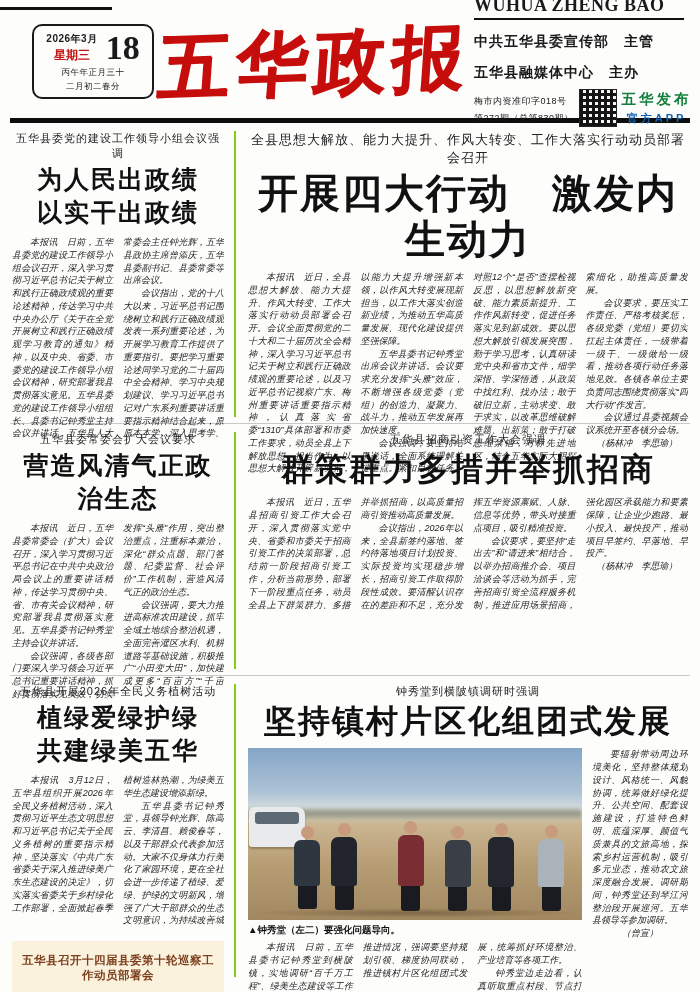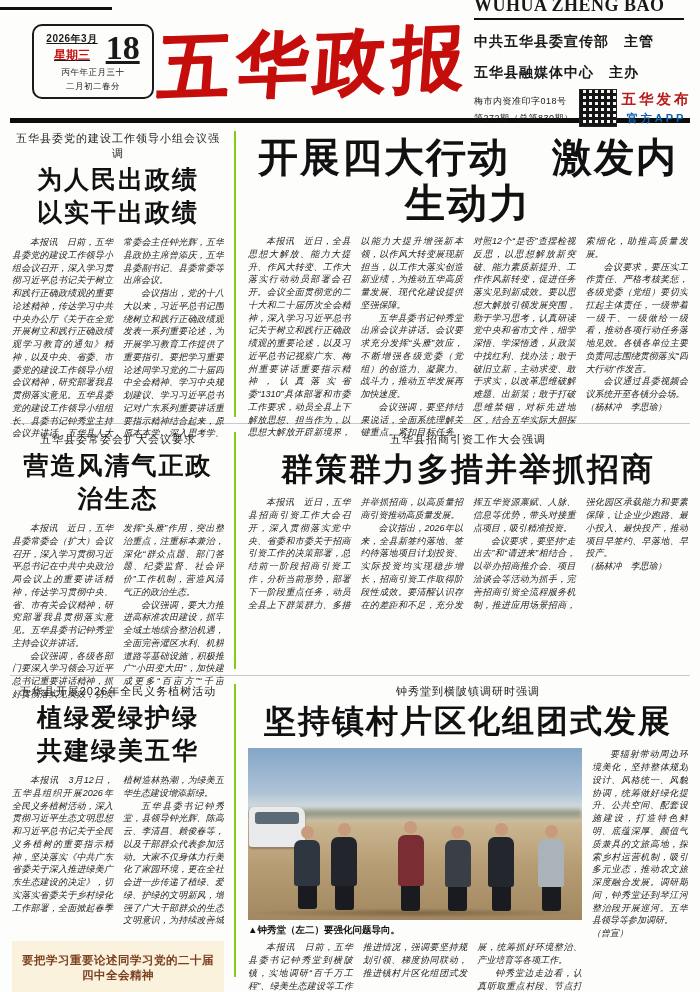--- a/index.html
+++ b/index.html
@@ -4,50 +4,50 @@
 <style>
   * { margin:0; padding:0; box-sizing:border-box; }
   html,body { background:#e9e9e9; }
   body { font-family:"Liberation Sans","DejaVu Sans",sans-serif; }
   .page { position:relative; width:700px; height:992px; margin:0 auto; background:#fdfdfc; color:#1a1a1a; overflow:hidden; padding:6px 10px 0 10px; }
   .scan-mark { position:absolute; top:7px; left:0; width:112px; height:3px; background:#111; }
 
   
   .masthead { display:flex; align-items:center; height:110px; padding:0 4px; }
   .date-box { width:122px; min-width:122px; border:2px solid #1a1a1a; border-radius:10px; padding:5px 6px 4px 6px; text-align:center; margin-left:18px; }
-  .date-top { display:flex; align-items:center; justify-content:center; gap:8px;text-decoration:underline; }
+  .date-top { display:flex; align-items:center; justify-content:center; gap:8px; }
   .date-left { text-align:center; }
   .d-month { font-size:10px; font-weight:bold; letter-spacing:0.5px; }
   .d-week { font-size:12px; font-weight:bold; color:#c31212; margin-top:1px; }
   .d-day { font-size:34px; font-weight:900; line-height:1; font-family:"Liberation Serif","DejaVu Serif",serif; }
   .d-lunar { font-size:8.5px; margin-top:2px; letter-spacing:0.5px; }
   .brand { flex:1; text-align:center; padding-top:2px; }
   .title-cn { display:inline-block; font-family:"DejaVu Serif","Liberation Serif",serif; font-weight:900; font-size:72px; line-height:1.05; color:#c50e0c; letter-spacing:6px; transform:rotate(-2deg) skewX(-6deg); text-shadow:1px 1px 0 #c50e0c; }
   .pub-info { width:212px; min-width:212px; padding-right:2px; }
   .title-en { font-family:"Liberation Serif","DejaVu Serif",serif; font-weight:bold; font-size:18px; letter-spacing:0.5px; border-bottom:2px solid #111; padding-bottom:2px; margin-bottom:4px; white-space:nowrap; }
   .pub-line { font-size:14px; font-weight:bold; letter-spacing:1px; margin-top:13px; }
   .pub-bottom { display:flex; align-items:center; margin-top:7px; gap:5px; }
   .pub-lic { flex:1; }
   .lic-line { font-size:9px; letter-spacing:0.5px; margin-top:4px; white-space:nowrap; }
   .qr { width:38px; height:38px; min-width:38px; border:1px solid #222; background-image:repeating-linear-gradient(0deg,#151515 0 3px,rgba(255,255,255,0) 3px 6px),repeating-linear-gradient(90deg,#151515 0 3px,#f4f4f4 3px 6px); }
   .app-box { text-align:center; }
-  .app-name { color:#b91c1c; font-size:14.5px; font-weight:900; letter-spacing:3px; white-space:nowrap; }
+  .app-name { color:#15803d; font-size:14.5px; font-weight:900; letter-spacing:3px; white-space:nowrap; }
   .app-sub { color:#1061b0; font-size:11px; font-weight:bold; letter-spacing:3px; margin-top:2px; }
   .black-rule { height:5px; background:#0d0d0d; margin-top:2px; }
 
   
   .kicker { text-align:center; font-size:11px; letter-spacing:1px; color:#222; }
   .kicker-lg { font-size:13px; }
   .headline { text-align:center; font-family:"Liberation Serif","DejaVu Serif",serif; font-weight:900; color:#111; }
   .hl-main { font-size:40px; letter-spacing:2px; line-height:1.15; margin:4px 0 8px 0; }
   .hl-left { font-size:25px; letter-spacing:2px; line-height:1.3; margin:3px 0 7px 0; }
   .hl-mid { font-size:32px; letter-spacing:2px; line-height:1.2; margin:3px 0 8px 0; }
   .body-sm { font-size:9px; line-height:1.42; text-align:justify; color:#222; overflow:hidden;font-style:italic; }
   .body-sm p { text-indent:2em; }
-  .attr { text-align:left; text-indent:0 !important; }
+  .attr { text-align:center; text-indent:0 !important; }
   .cols-2 { column-count:2; column-gap:10px; }
   .cols-3 { column-count:3; column-gap:10px; }
   .cols-4 { column-count:4; column-gap:10px; }
 
   .row { display:flex; gap:12px; padding:8px 2px 6px 2px; }
   .row + .row { border-top:1px solid #c9c9c9; }
   .col-left { width:224px; min-width:224px; border-right:2px solid #84cc16; padding-right:10px; }
   .col-main { flex:1; min-width:0; }
 
   .h-row1 { height:300px; }
@@ -125,20 +125,21 @@
         <div>为人民出政绩</div>
         <div>以实干出政绩</div>
       </div>
       <div class="body-sm cols-2" style="height:212px;">
         <p>本报讯　日前，五华县委党的建设工作领导小组会议召开，深入学习贯彻习近平总书记关于树立和践行正确政绩观的重要论述精神，传达学习中共中央办公厅《关于在全党开展树立和践行正确政绩观学习教育的通知》精神，以及中央、省委、市委党的建设工作领导小组会议精神，研究部署我县贯彻落实意见。五华县委党的建设工作领导小组组长、县委书记钟秀堂主持会议并讲话，五华县人大常委会主任钟光辉，五华县政协主席曾添庆，五华县委副书记、县委常委等出席会议。</p>
         <p>会议指出，党的十八大以来，习近平总书记围绕树立和践行正确政绩观发表一系列重要论述，为开展学习教育工作提供了重要指引。要把学习重要论述同学习党的二十届四中全会精神、学习中央规划建议、学习习近平总书记对广东系列重要讲话重要指示精神结合起来，原原本本学、深入思考学、联系实际学，切实筑牢树立和践行正确政绩观的思想根基。要强化问题导向、全面准确把握目标要求，一体推进学查改，在学习研讨、查摆问题、整改整治、建章立制、开门教育上下功夫见实效，确保学有质量、查有力度、改有成效，推动学习教育走深走实。</p>
 
       </div>
     </div>
     <div class="col-main">
+      <div class="kicker kicker-lg">全县思想大解放、能力大提升、作风大转变、工作大落实行动动员部署会召开</div>
       <div class="headline hl-main">开展四大行动　激发内生动力</div>
       <div class="body-sm cols-4" style="height:214px;">
         <p>本报讯　近日，全县思想大解放、能力大提升、作风大转变、工作大落实行动动员部署会召开。会议全面贯彻党的二十大和二十届历次全会精神，深入学习习近平总书记关于树立和践行正确政绩观的重要论述，以及习近平总书记视察广东、梅州重要讲话重要指示精神，认真落实省委“1310”具体部署和市委工作要求，动员全县上下解放思想、担当作为，以思想大解放开辟新境界，以能力大提升增强新本领，以作风大转变展现新担当，以工作大落实创造新业绩，为推动五华高质量发展、现代化建设提供坚强保障。</p>
         <p>五华县委书记钟秀堂出席会议并讲话。会议要求充分发挥“头雁”效应，不断增强各级党委（党组）的创造力、凝聚力、战斗力，推动五华发展再加快速度。</p>
         <p>会议强调，要坚持结果说话，全面系统理解关键重点。紧扣目标任务，对照12个“是否”查摆检视反思，以思想解放新突破、能力素质新提升、工作作风新转变，促进任务落实见到新成效。要以思想大解放引领发展突围，勤于学习思考，认真研读党中央和省市文件，细学深悟、学深悟透，从政策中找红利、找办法；敢于破旧立新，主动求变、敢于求实，以改革思维破解难题、出新策；敢于打破思维禁锢，对标先进地区，结合五华实际大胆探索细化，助推高质量发展。</p>
         <p>会议要求，要压实工作责任、严格考核奖惩，各级党委（党组）要切实扛起主体责任，一级带着一级干、一级做给一级看，推动各项行动任务落地见效。各镇各单位主要负责同志围绕贯彻落实“四大行动”作发言。</p>
         <p>会议通过县委视频会议系统开至各镇分会场。</p>
         <p class="attr">（杨林冲　李思瑜）</p>
       </div>
     </div>
@@ -174,21 +175,21 @@
           <div>植绿爱绿护绿</div>
           <div>共建绿美五华</div>
         </div>
         <div class="body-sm cols-2 tp-body">
           <p>本报讯　3月12日，五华县组织开展2026年全民义务植树活动，深入贯彻习近平生态文明思想和习近平总书记关于全民义务植树的重要指示精神，坚决落实《中共广东省委关于深入推进绿美广东生态建设的决定》，切实落实省委关于乡村绿化工作部署，全面掀起春季植树造林热潮，为绿美五华生态建设增添新绿。</p>
           <p>五华县委书记钟秀堂，县领导钟光辉、陈高云、李清昌、赖俊春等，以及干部群众代表参加活动。大家不仅身体力行美化了家园环境，更在全社会进一步传递了植绿、爱绿、护绿的文明新风，增强了广大干部群众的生态文明意识，为持续改善城乡人居环境、筑牢绿色生态屏障奠定了坚实基础。</p>
 
         </div>
       </div>
       <div class="promo-box">
-        <div class="promo-kicker">要把学习重要论述同学习党的二十届四中全会精神</div>
+        <div class="promo-kicker">五华县召开十四届县委第十轮巡察工作动员部署会</div>
         <div class="promo-headline">聚焦11个县直单位</div>
 
       </div>
     </div>
 
     <div class="col-main">
       <div class="kicker">钟秀堂到横陂镇调研时强调</div>
       <div class="headline hl-mid">坚持镇村片区化组团式发展</div>
       <div class="township-content">
         <div class="tw-left">

